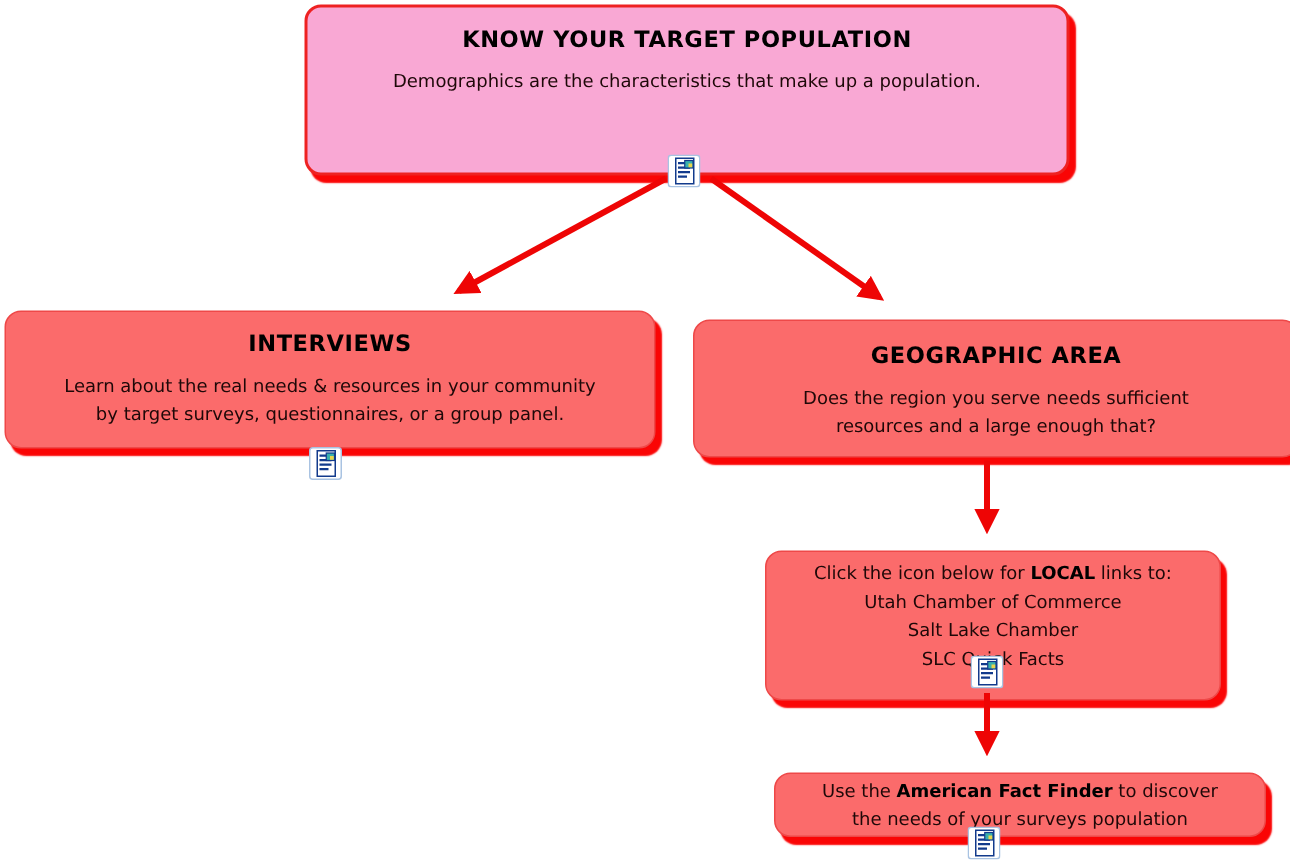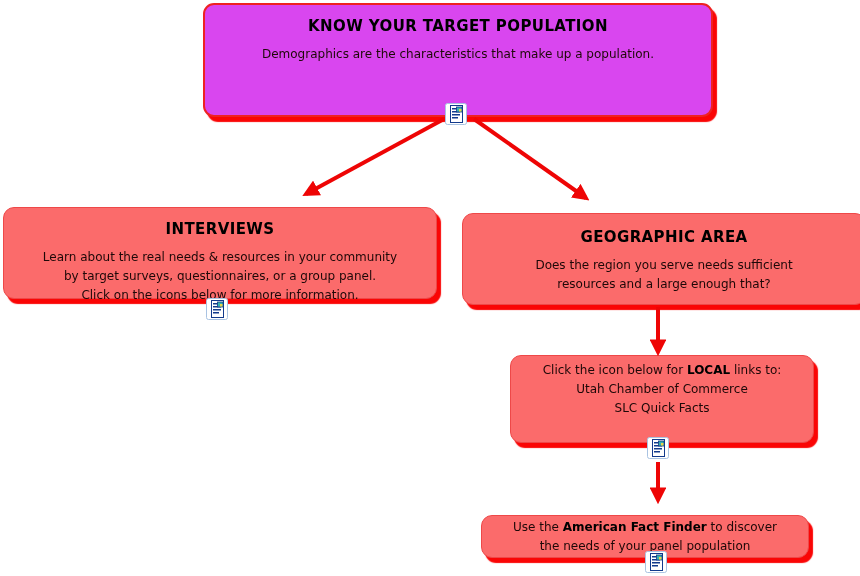--- a/index.html
+++ b/index.html
@@ -12,21 +12,21 @@
     font-family: "DejaVu Sans", "Liberation Sans", sans-serif;
     overflow: hidden;
   }
   .box {
     position: absolute;
     border-radius: 11px;
     text-align: center;
     box-shadow: 4px 5px 1px #fa0505;
   }
   .box.bright {
-    background: #d946ef;
+    background: #f9a8d4;
     border: 2px solid #ee2222;
   }
   .box.salmon {
     background: #fb6b6b;
     border: 1px solid #ee4848;
   }
   .box-title {
     font-weight: bold;
     font-size: 15px;
     color: #000000;
@@ -49,22 +49,22 @@
     position: absolute;
     left: 0; top: 0;
     width: 860px; height: 576px;
     pointer-events: none;
     z-index: 2;
   }
   
   #box-top        { left: 203px; top: 3px;   width: 510px; height: 114px; padding-top: 12px; }
   #box-interviews { left: 3px;   top: 207px; width: 434px; height: 92px; padding-top: 12px; }
   #box-geo        { left: 462px; top: 213px; width: 404px; height: 92px;  padding-top: 14px; }
-  #box-local      { left: 510px; top: 355px; width: 304px; height: 88px;  padding-top: 5px; }
-  #box-finder     { left: 481px; top: 515px; width: 328px; height: 43px;  padding-top: 2px; }
+  #box-local      { left: 510px; top: 367px; width: 304px; height: 100px;  padding-top: 5px; }
+  #box-finder     { left: 516px; top: 515px; width: 328px; height: 43px;  padding-top: 2px; }
   .title-gap { height: 10px; }
   #icon-top        { left: 445px; top: 103px; }
   #icon-interviews { left: 206px; top: 298px; }
   #icon-local      { left: 647px; top: 437px; }
   #icon-finder     { left: 645px; top: 551px; }
 </style>
 </head>
 <body>
 
 <div class="canvas">
@@ -90,45 +90,45 @@
       <div>Demographics are the characteristics that make up a population.</div>
     </div>
   </div>
 
   <div class="box salmon" id="box-interviews">
     <div class="box-title">INTERVIEWS</div>
     <div class="title-gap"></div>
     <div class="box-body">
       <div>Learn about the real needs &amp; resources in your community</div>
       <div>by target surveys, questionnaires, or a group panel.</div>
-      <div>Click on the icons below for more information.</div>
     </div>
   </div>
 
   <div class="box salmon" id="box-geo">
     <div class="box-title">GEOGRAPHIC AREA</div>
     <div class="title-gap"></div>
     <div class="box-body">
       <div>Does the region you serve needs sufficient</div>
       <div>resources and a large enough that?</div>
     </div>
   </div>
 
   <div class="box salmon" id="box-local">
     <div class="box-body">
       <div><span>Click the icon below for </span><b>LOCAL</b><span> links to:</span></div>
       <div>Utah Chamber of Commerce</div>
+      <div>Salt Lake Chamber</div>
       <div>SLC Quick Facts</div>
     </div>
   </div>
 
   <div class="box salmon" id="box-finder">
     <div class="box-body">
       <div><span>Use the </span><b>American Fact Finder</b><span> to discover</span></div>
-      <div>the needs of your panel population</div>
+      <div>the needs of your surveys population</div>
     </div>
   </div>
 
   <div class="doc-icon" id="icon-top">
     <svg viewBox="0 0 22 22" width="22" height="22" xmlns="http://www.w3.org/2000/svg">
       <rect x="0.5" y="0.5" width="21" height="21" rx="2" fill="#ffffff" stroke="#a9c3e2"></rect>
       <rect x="5.5" y="2.5" width="12" height="17" fill="#ffffff" stroke="#123a8c"></rect>
       <rect x="7" y="5" width="5" height="1.5" fill="#123a8c"></rect>
       <rect x="7" y="8" width="8" height="1.5" fill="#123a8c"></rect>
       <rect x="7" y="11" width="8" height="1.5" fill="#123a8c"></rect>

